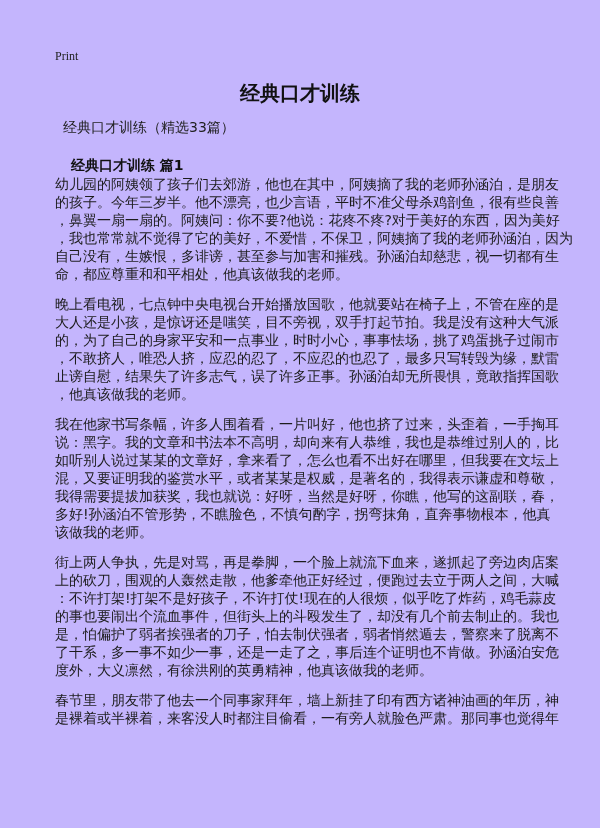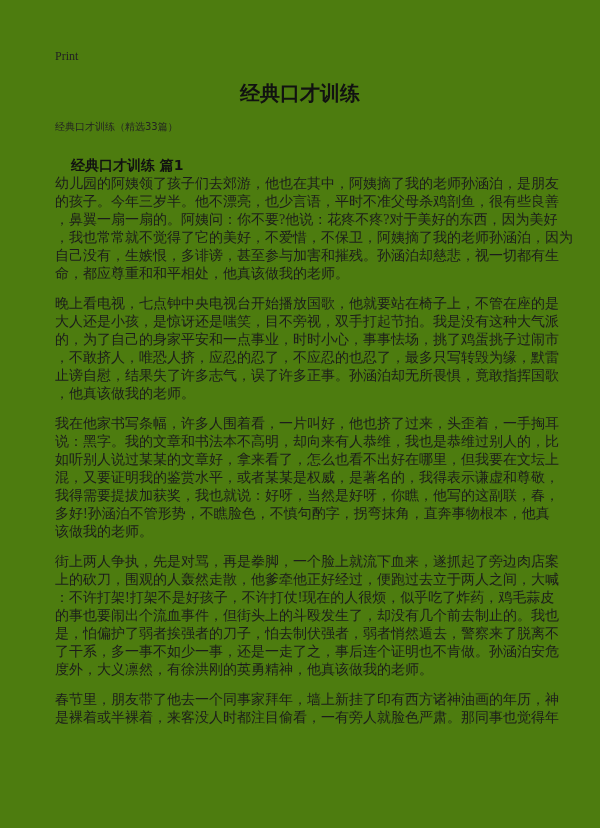--- a/index.html
+++ b/index.html
@@ -4,21 +4,21 @@
   <style>
     html, body {
       margin: 0;
       padding: 0;
       background: #ffffff;
     }
     .page {
       position: relative;
       width: 600px;
       height: 828px;
-      background: #4d7c0f;
+      background: #c4b5fd;
       color: #1c1c1c;
       font-family: "DejaVu Sans", "Liberation Sans", sans-serif;
       overflow: hidden;
     }
     .print-link {
       position: absolute;
       left: 55px;
       top: 48px;
       font-family: "Liberation Serif", "DejaVu Serif", serif;
       font-size: 12px;
@@ -34,23 +34,23 @@
       width: 600px;
       text-align: center;
       font-size: 20px;
       line-height: 26px;
       font-weight: bold;
       color: #111;
       margin: 0;
     }
     .doc-subtitle {
       position: absolute;
-      left: 55px;
+      left: 63px;
       top: 118px;
-      font-size: 10px;
+      font-size: 14px;
       line-height: 18px;
       color: #222;
       margin: 0;
     }
     .section-heading {
       position: absolute;
       left: 55px;
       top: 140px;
       font-size: 14px;
       line-height: 18px;
@@ -66,21 +66,20 @@
     }
     .para {
       margin: 0 0 12px 0;
     }
     .ln {
       height: 18px;
       font-size: 14px;
       line-height: 18px;
       white-space: nowrap;
       color: #1c1c1c;
-      font-family: Liberation Serif, serif;
     }
   </style>
 </head>
 <body>
 
 <div class="page">
 
   <a class="print-link">Print</a>
 
   <h1 class="doc-title">经典口才训练</h1>

